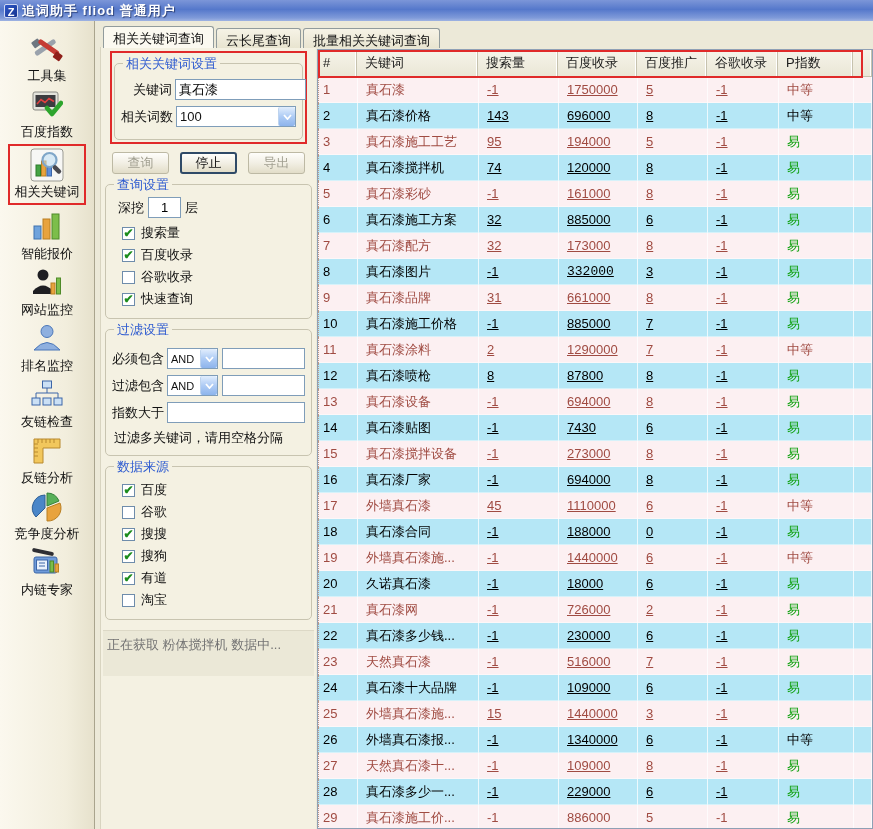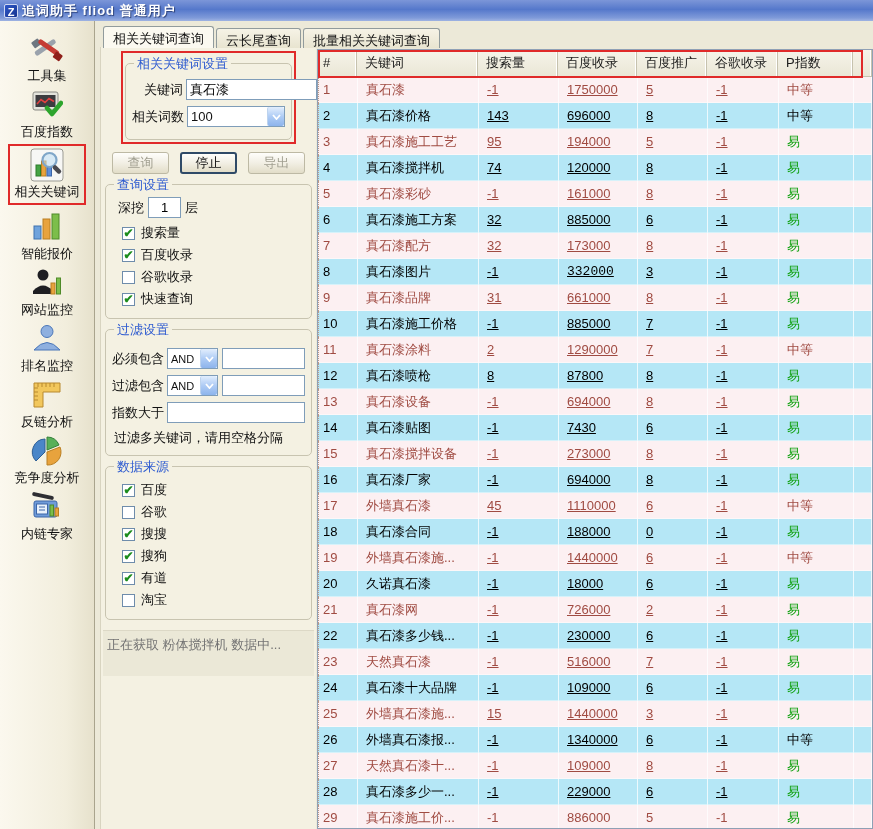--- a/index.html
+++ b/index.html
@@ -42,21 +42,21 @@
   .tab.active{ background:#FBF9F0; height:22px; font-weight:normal; }
 
   
   .left-panel{
     position:absolute; left:4px; top:26px; width:216px; bottom:0;
     background:#F4F1E2; font-size:13px; color:#111;
     border-left:1px solid #D8D4C0;
   }
   .group{ position:relative; border:1px solid #C8C4B0; border-radius:5px; margin:10px 4px 0; padding:10px 6px 6px; }
   .group-title{ position:absolute; top:-9px; left:8px; background:#F4F1E2; padding:0 3px; color:#2E5BD0; font-size:13px; }
-  .annotated-group{ border:2px solid #E02A2A; margin:4px 20px 0; padding:1px; }
+  .annotated-group{ border:2px solid #E02A2A; margin:4px 9px 0; padding:1px; }
   .annotated-group .group{ margin:7px 1px 1px; }
 
   .form-row{ display:flex; align-items:center; margin:5px 0 6px; }
   .form-row label{ margin-right:3px; white-space:nowrap; }
   .xp-input{
     border:1px solid #7F9DB9; background:#fff; height:21px; font-size:13px;
     font-family:"Liberation Sans",sans-serif; padding:1px 3px; outline:none;
   }
   .combo{ display:flex; border:1px solid #7F9DB9; background:#fff; height:21px; align-items:stretch; }
   .combo-text{ flex:1; padding:2px 3px; font-size:13px; }
@@ -168,20 +168,30 @@
           <rect x="26.5" y="12" width="4" height="16" fill="#7CBE4A" stroke="#4E8A28"></rect>
         </svg></span>
       <span class="side-label">网站监控</span>
     </div>
     <div class="side-item">
       <span class="side-icon"><svg width="34" height="34" viewBox="0 0 34 34">
           <circle cx="17" cy="9.5" r="6" fill="#8FB0DF" stroke="#4A76B8"></circle>
           <path d="M4 28 q13 -15 26 0 z" fill="#8FB0DF" stroke="#4A76B8"></path>
         </svg></span>
       <span class="side-label">排名监控</span>
+    </div>
+    <div class="side-item">
+      <span class="side-icon"><svg width="34" height="34" viewBox="0 0 34 34" fill="#CBE0F5" stroke="#3C66A8">
+          <rect x="12.5" y="3" width="9" height="7"></rect>
+          <path d="M17 10 v5 M6 20 v-5 h22 v5" fill="none"></path>
+          <rect x="2" y="20" width="8" height="7"></rect>
+          <rect x="13" y="20" width="8" height="7"></rect>
+          <rect x="24" y="20" width="8" height="7"></rect>
+        </svg></span>
+      <span class="side-label">友链检查</span>
     </div>
     <div class="side-item">
       <span class="side-icon"><svg width="34" height="34" viewBox="0 0 34 34">
           <path d="M4 5 h26 v9 h-17 v15 h-9 z" fill="#F2C75C" stroke="#B8892E"></path>
           <path d="M8 5 v4 M12 5 v4 M16 5 v4 M20 5 v4 M24 5 v4 M4 10 h4 M4 14 h4 M4 18 h4 M4 22 h4" stroke="#B8892E" fill="none"></path>
         </svg></span>
       <span class="side-label">反链分析</span>
     </div>
     <div class="side-item">
       <span class="side-icon"><svg width="34" height="34" viewBox="0 0 34 34">

